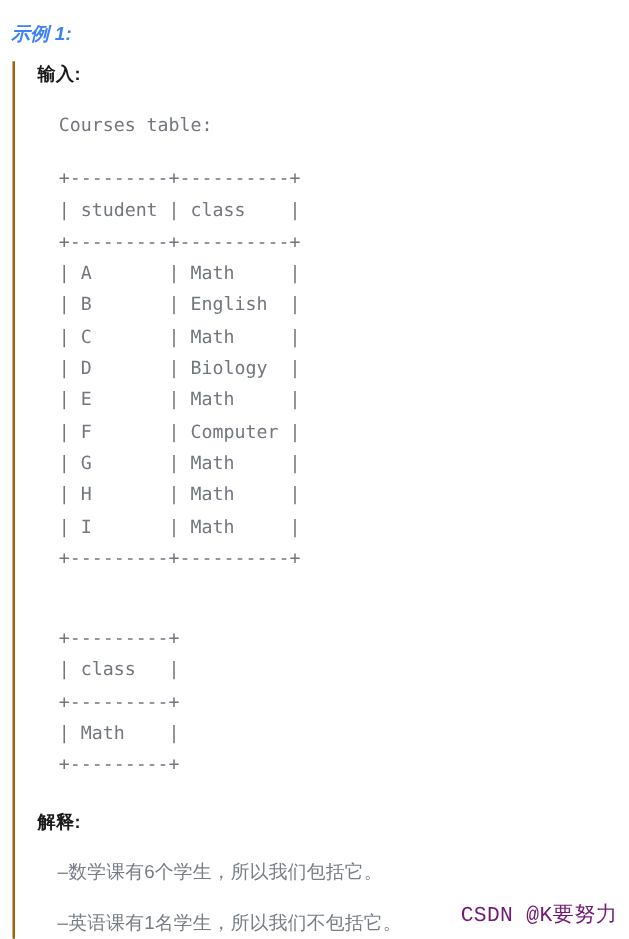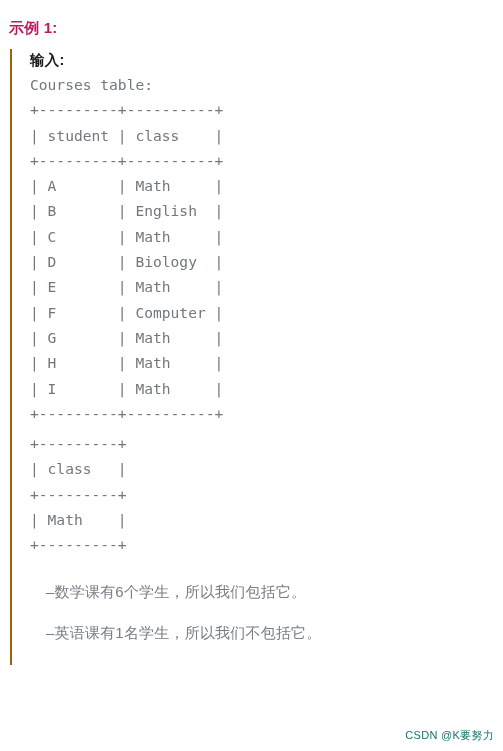--- a/index.html
+++ b/index.html
@@ -21,25 +21,26 @@
     height: 751px;
     box-sizing: border-box;
     padding: 0;
     background: #ffffff;
   }
 
   .example-title {
     font-family: "Liberation Sans", sans-serif;
     font-size: 15px;
     font-weight: bold;
-    color: #be185d;
+    color: #3b82f6;
     margin: 0;
     padding: 18px 0 0 9px;
     line-height: 20px;
     letter-spacing: 0.2px;
+    font-style: italic;
   }
 
   .quote-block {
     margin: 11px 0 0 0;
     padding: 0 0 4px 18px;
     border-left: 2px solid #a16207;
     margin-left: 10px;
   }
 
   .sub-label {
@@ -51,44 +52,44 @@
     margin: 0 0 1px 0;
     letter-spacing: 0.3px;
   }
 
   .mono-block {
     font-family: "DejaVu Sans Mono", "Liberation Mono", monospace;
     font-size: 14.6px;
     line-height: 25.3px;
     color: #72777f;
     white-space: pre;
-    margin: 0;
+    margin: 17px;
     letter-spacing: 0px;
   }
   .gap-small {
     height: 5px;
   }
 
   .explain-line {
     font-family: "Liberation Sans", sans-serif;
     font-size: 15px;
     line-height: 25px;
     color: #777d85;
     margin: 16px;
     white-space: pre;
     letter-spacing: 0.2px;
   }
 
   .watermark {
     position: absolute;
     right: 9px;
     bottom: 8px;
-    font-family: Liberation Sans, sans-serif;
-    font-size: 11px;
-    color: #0f766e;
+    font-family: Liberation Mono, monospace;
+    font-size: 17px;
+    color: #701a75;
     letter-spacing: 0.3px;
     white-space: pre;
   }
 </style>
 </head>
 <body>
 
 <div class="page">
 
   <h3 class="example-title">示例 1:</h3>
@@ -117,20 +118,21 @@
 
 
     <pre class="mono-block">+---------+
 | class   |
 +---------+
 | Math    |
 +---------+</pre>
 
     <div class="gap-small"></div>
 
+    <div class="sub-label">解释:</div>
 
     <p class="explain-line">–数学课有6个学生，所以我们包括它。</p>
     <p class="explain-line">–英语课有1名学生，所以我们不包括它。</p>
 
   </div>
 
   <div class="watermark">CSDN @K要努力</div>
 
 </div>
 

